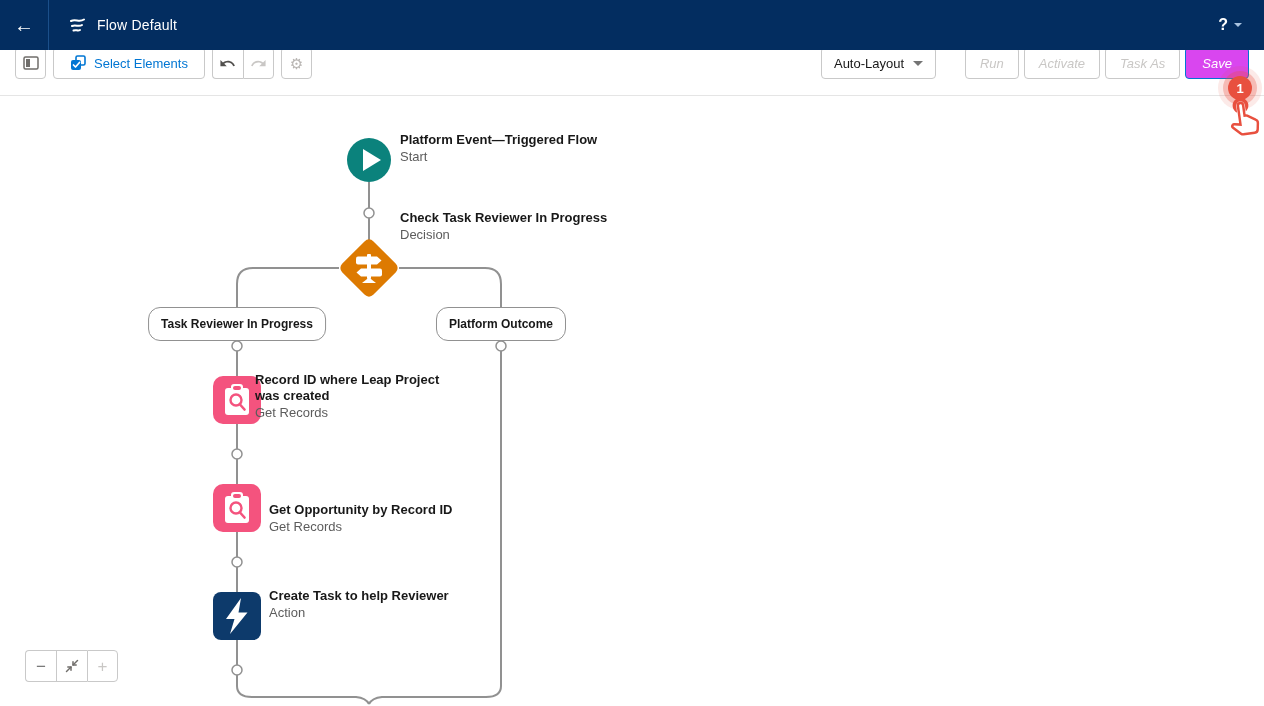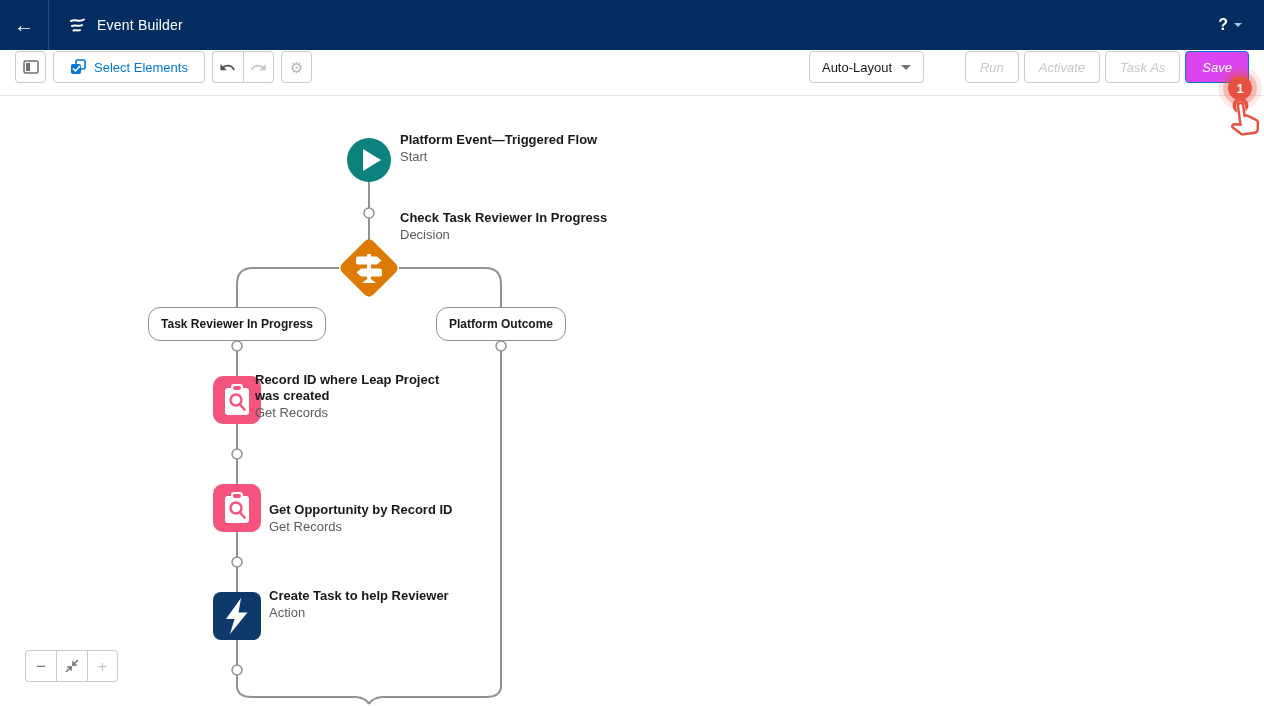--- a/index.html
+++ b/index.html
@@ -14,34 +14,34 @@
   .header-divider { width:1px; height:50px; background:#1b4f8a; }
   .header-flow-icon { margin:0 10px 0 18px; display:flex; }
   .header-title { color:#fff; font-size:14px; letter-spacing:.2px; }
   .help-btn { margin-left:auto; margin-right:22px; background:none; border:none; color:#fff;
     font-size:16px; font-weight:bold; display:flex; align-items:center; gap:6px; cursor:pointer; }
   .caret-down-sm { width:0; height:0; border-left:4px solid transparent; border-right:4px solid transparent;
     border-top:4px solid #fff; display:inline-block; }
 
   
   .toolbar { position:absolute; top:50px; left:0; width:100%; height:46px; background:#fff;
-    border-bottom:1px solid #e5e5e5; display:flex; align-items:flex-start; padding:1px 15px; z-index:15; }
+    border-bottom:1px solid #e5e5e5; display:flex; align-items:flex-end; padding:16px 15px; z-index:15; }
   .btn { height:32px; border:1px solid #c9c9c9; border-radius:4px; background:#fff;
     display:inline-flex; align-items:center; justify-content:center; font-size:13px;
     color:#181818; font-family:inherit; cursor:pointer; }
   .btn.icon-only { width:31px; }
   .btn.disabled { color:#c9c7c5; }
   .tb-left { display:flex; align-items:center; gap:7px; }
   .select-elements { color:#0176d3; gap:8px; padding:0 16px; font-size:13px; }
   .joined { display:flex; }
   .joined .btn { border-radius:0; border-right-width:0; }
   .joined .btn:first-child { border-radius:4px 0 0 4px; }
   .joined .btn:last-child { border-radius:0 4px 4px 0; border-right-width:1px; }
   .tb-right { margin-left:auto; display:flex; align-items:center; }
-  .auto-layout { width:115px; justify-content:space-between; padding:0 12px; margin-right:36px; }
+  .auto-layout { width:115px; justify-content:space-between; padding:0 12px; margin-right:24px; }
   .caret-down-gray { width:0; height:0; border-left:5px solid transparent; border-right:5px solid transparent;
     border-top:5px solid #747474; }
   .tb-right .action-btn { margin-left:5px; padding:0 14px;font-style:italic; }
   .btn.primary { background:#d946ef; border-color:#0176d3; color:#fff; padding:0 16px; }
   .glyph { font-size:15px; line-height:1; }
 
   
   .canvas { position:absolute; top:0; left:0; width:1264px; height:706px; }
   .canvas svg.wires { position:absolute; top:0; left:0; z-index:1; }
   .node-label { position:absolute; z-index:2; }
@@ -180,21 +180,21 @@
       <span>←</span>
     </button>
     <div class="header-divider"></div>
     <span class="header-flow-icon">
       <svg width="20" height="20" viewBox="0 0 20 20" fill="none" stroke="#ffffff" stroke-width="2" stroke-linecap="round">
         <path d="M4,6 C9,3.5 12,8 17,4.5"></path>
         <path d="M5,11 C9,9 11.5,12.5 15,10"></path>
         <path d="M6.5,15.5 C9,14.2 10.5,16.5 13,15"></path>
       </svg>
     </span>
-    <span class="header-title">Event Builder</span>
+    <span class="header-title">Flow Default</span>
     <button class="help-btn">
       <span>?</span>
       <span class="caret-down-sm" style="border-top-color:#a9c3e0;"></span>
     </button>
   </header>
 
   <div class="toolbar">
     <div class="tb-left">
       <button class="btn icon-only">
         <svg width="16" height="14" viewBox="0 0 16 14">

